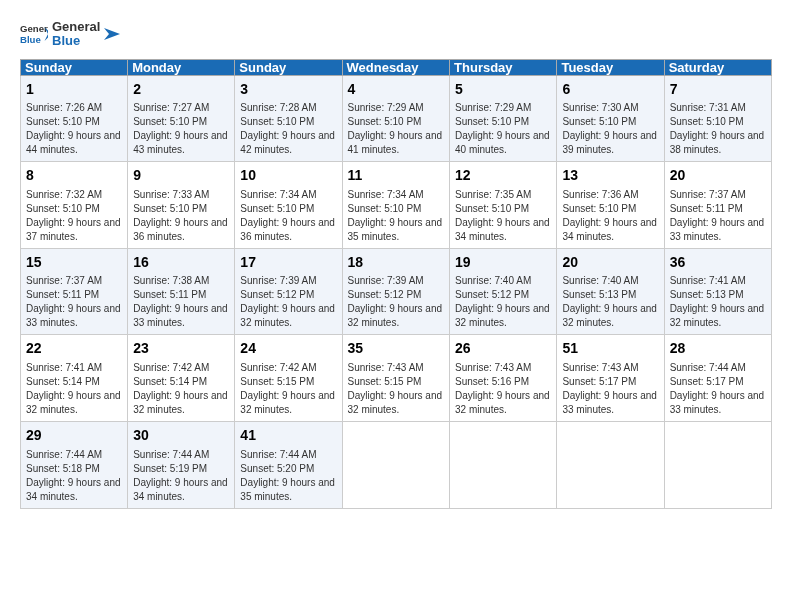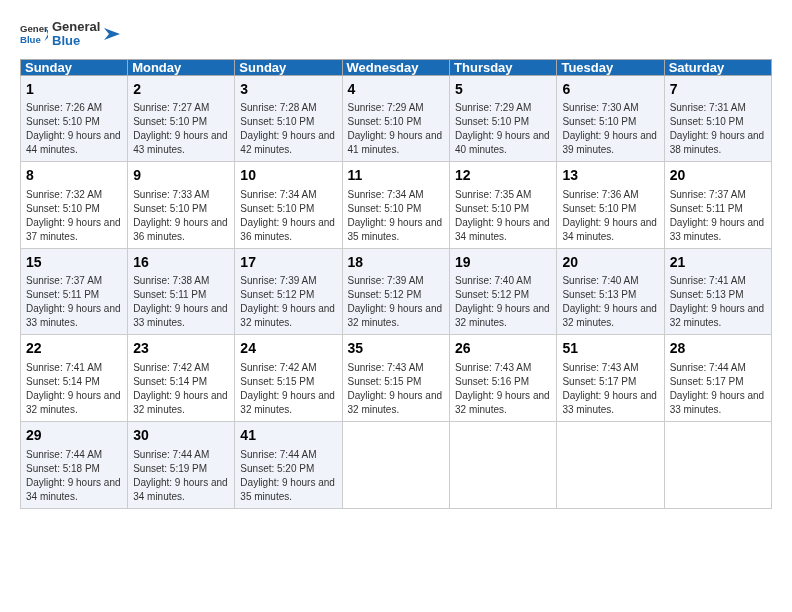--- a/index.html
+++ b/index.html
@@ -276,21 +276,21 @@
       </td>
         <td>
         <span class="day-num">20</span>
         <div class="day-content">
           Sunrise: 7:40 AM<br>
           Sunset: 5:13 PM<br>
           Daylight: 9 hours and 32 minutes.
         </div>
       </td>
         <td>
-        <span class="day-num">21</span>
+        <span class="day-num">36</span>
         <div class="day-content">
           Sunrise: 7:41 AM<br>
           Sunset: 5:13 PM<br>
           Daylight: 9 hours and 32 minutes.
         </div>
       </td>
       </tr>
       <tr>
         <td>
         <span class="day-num">22</span>

